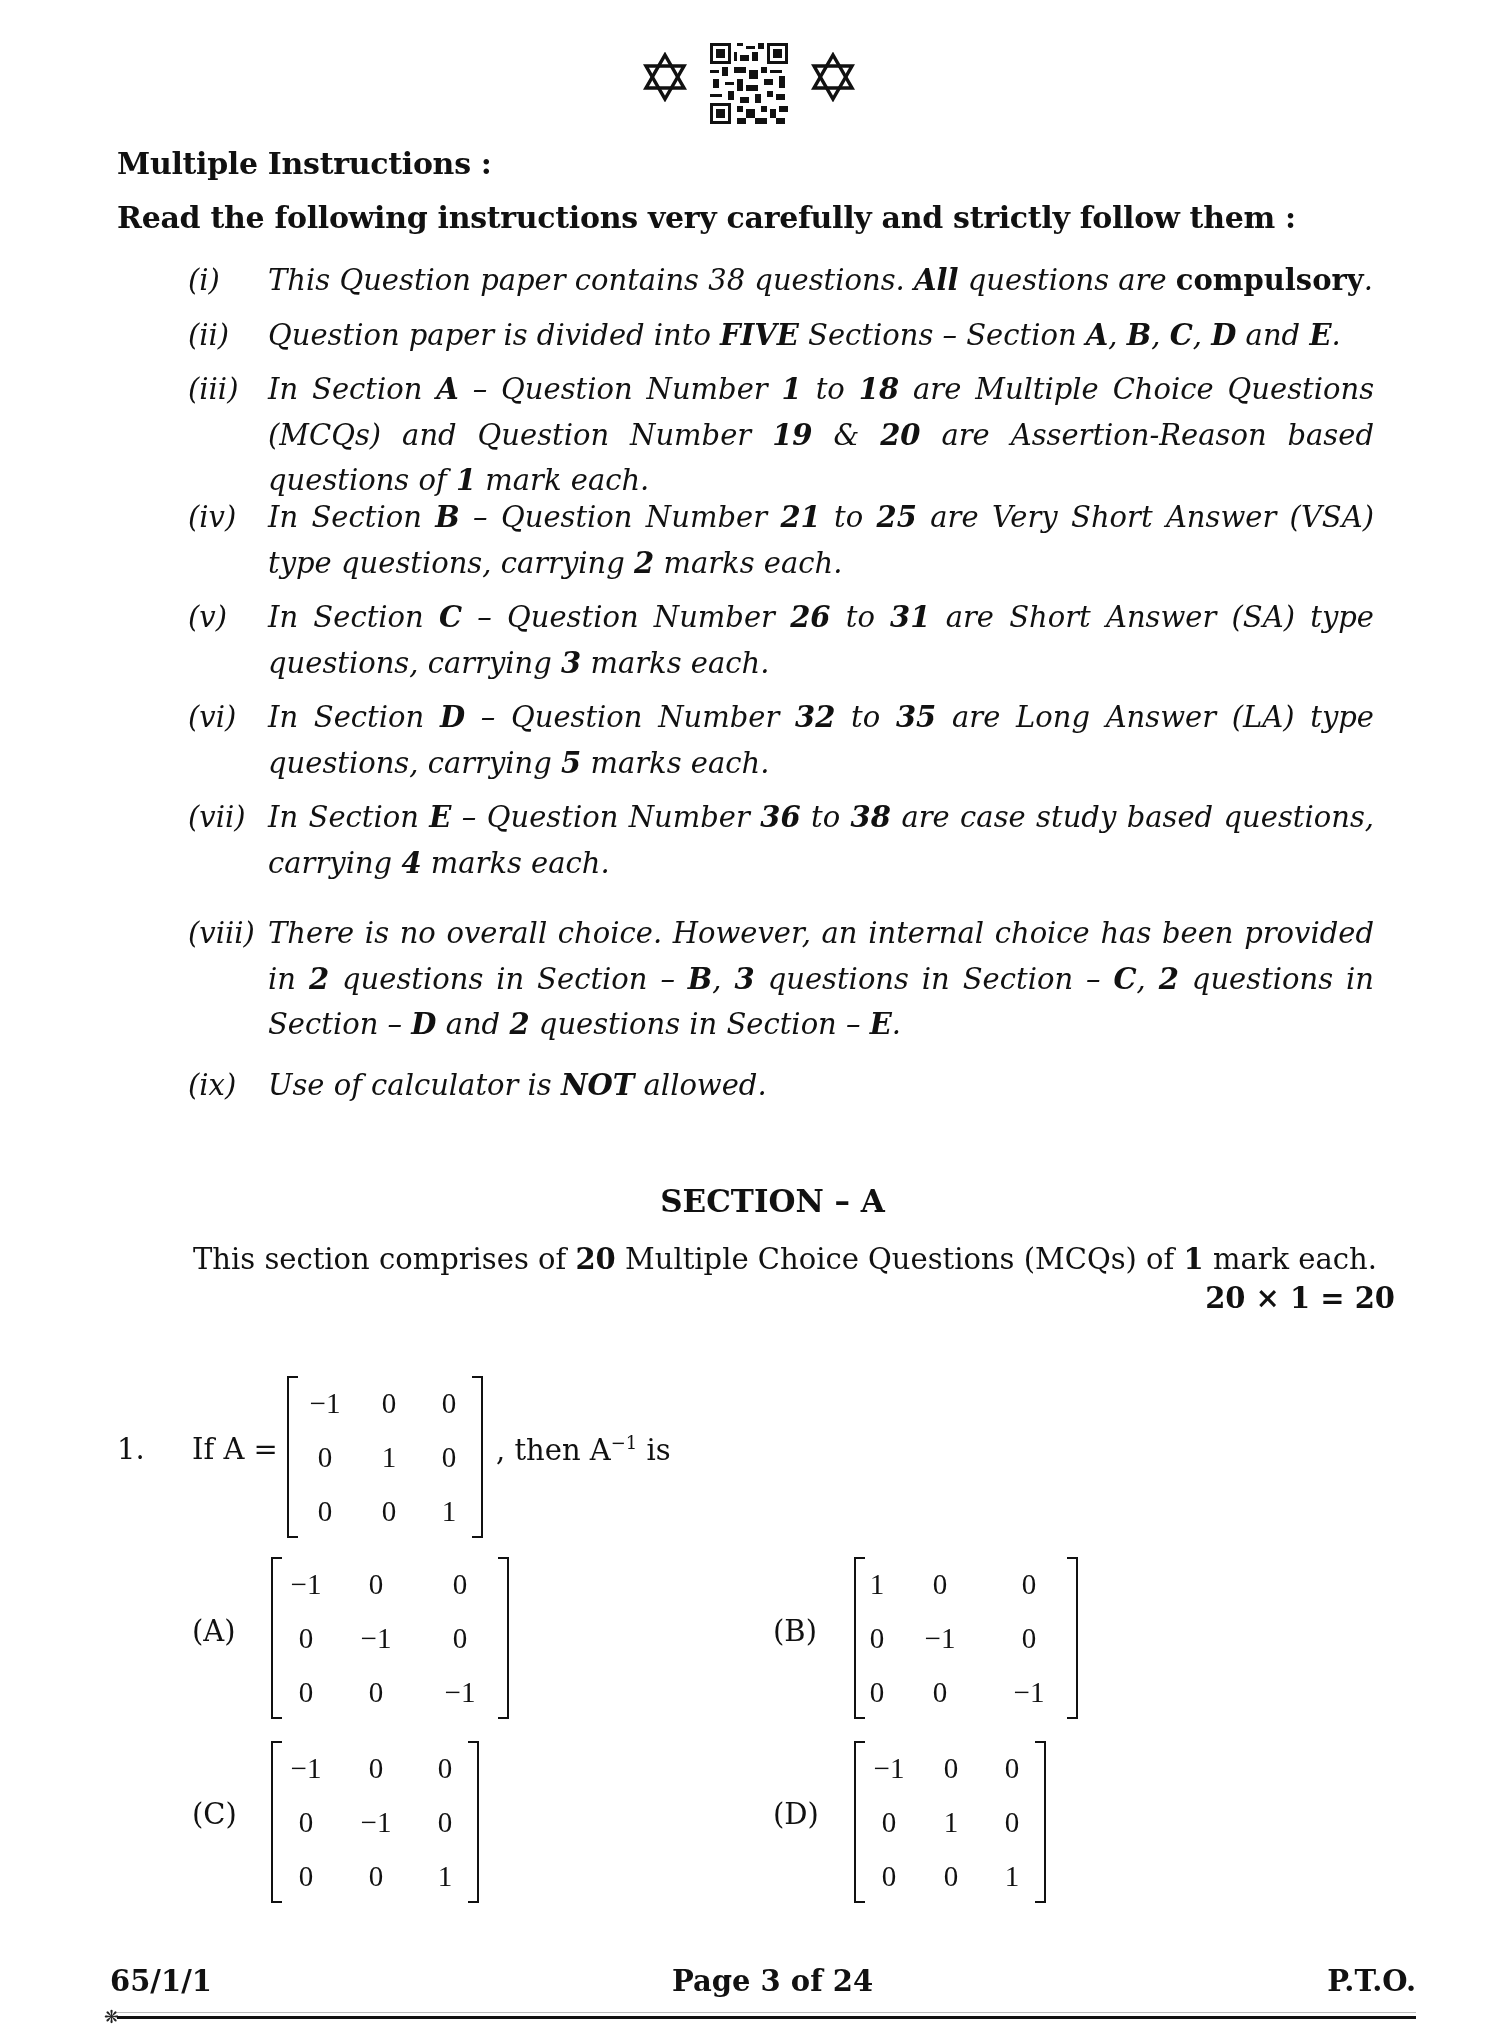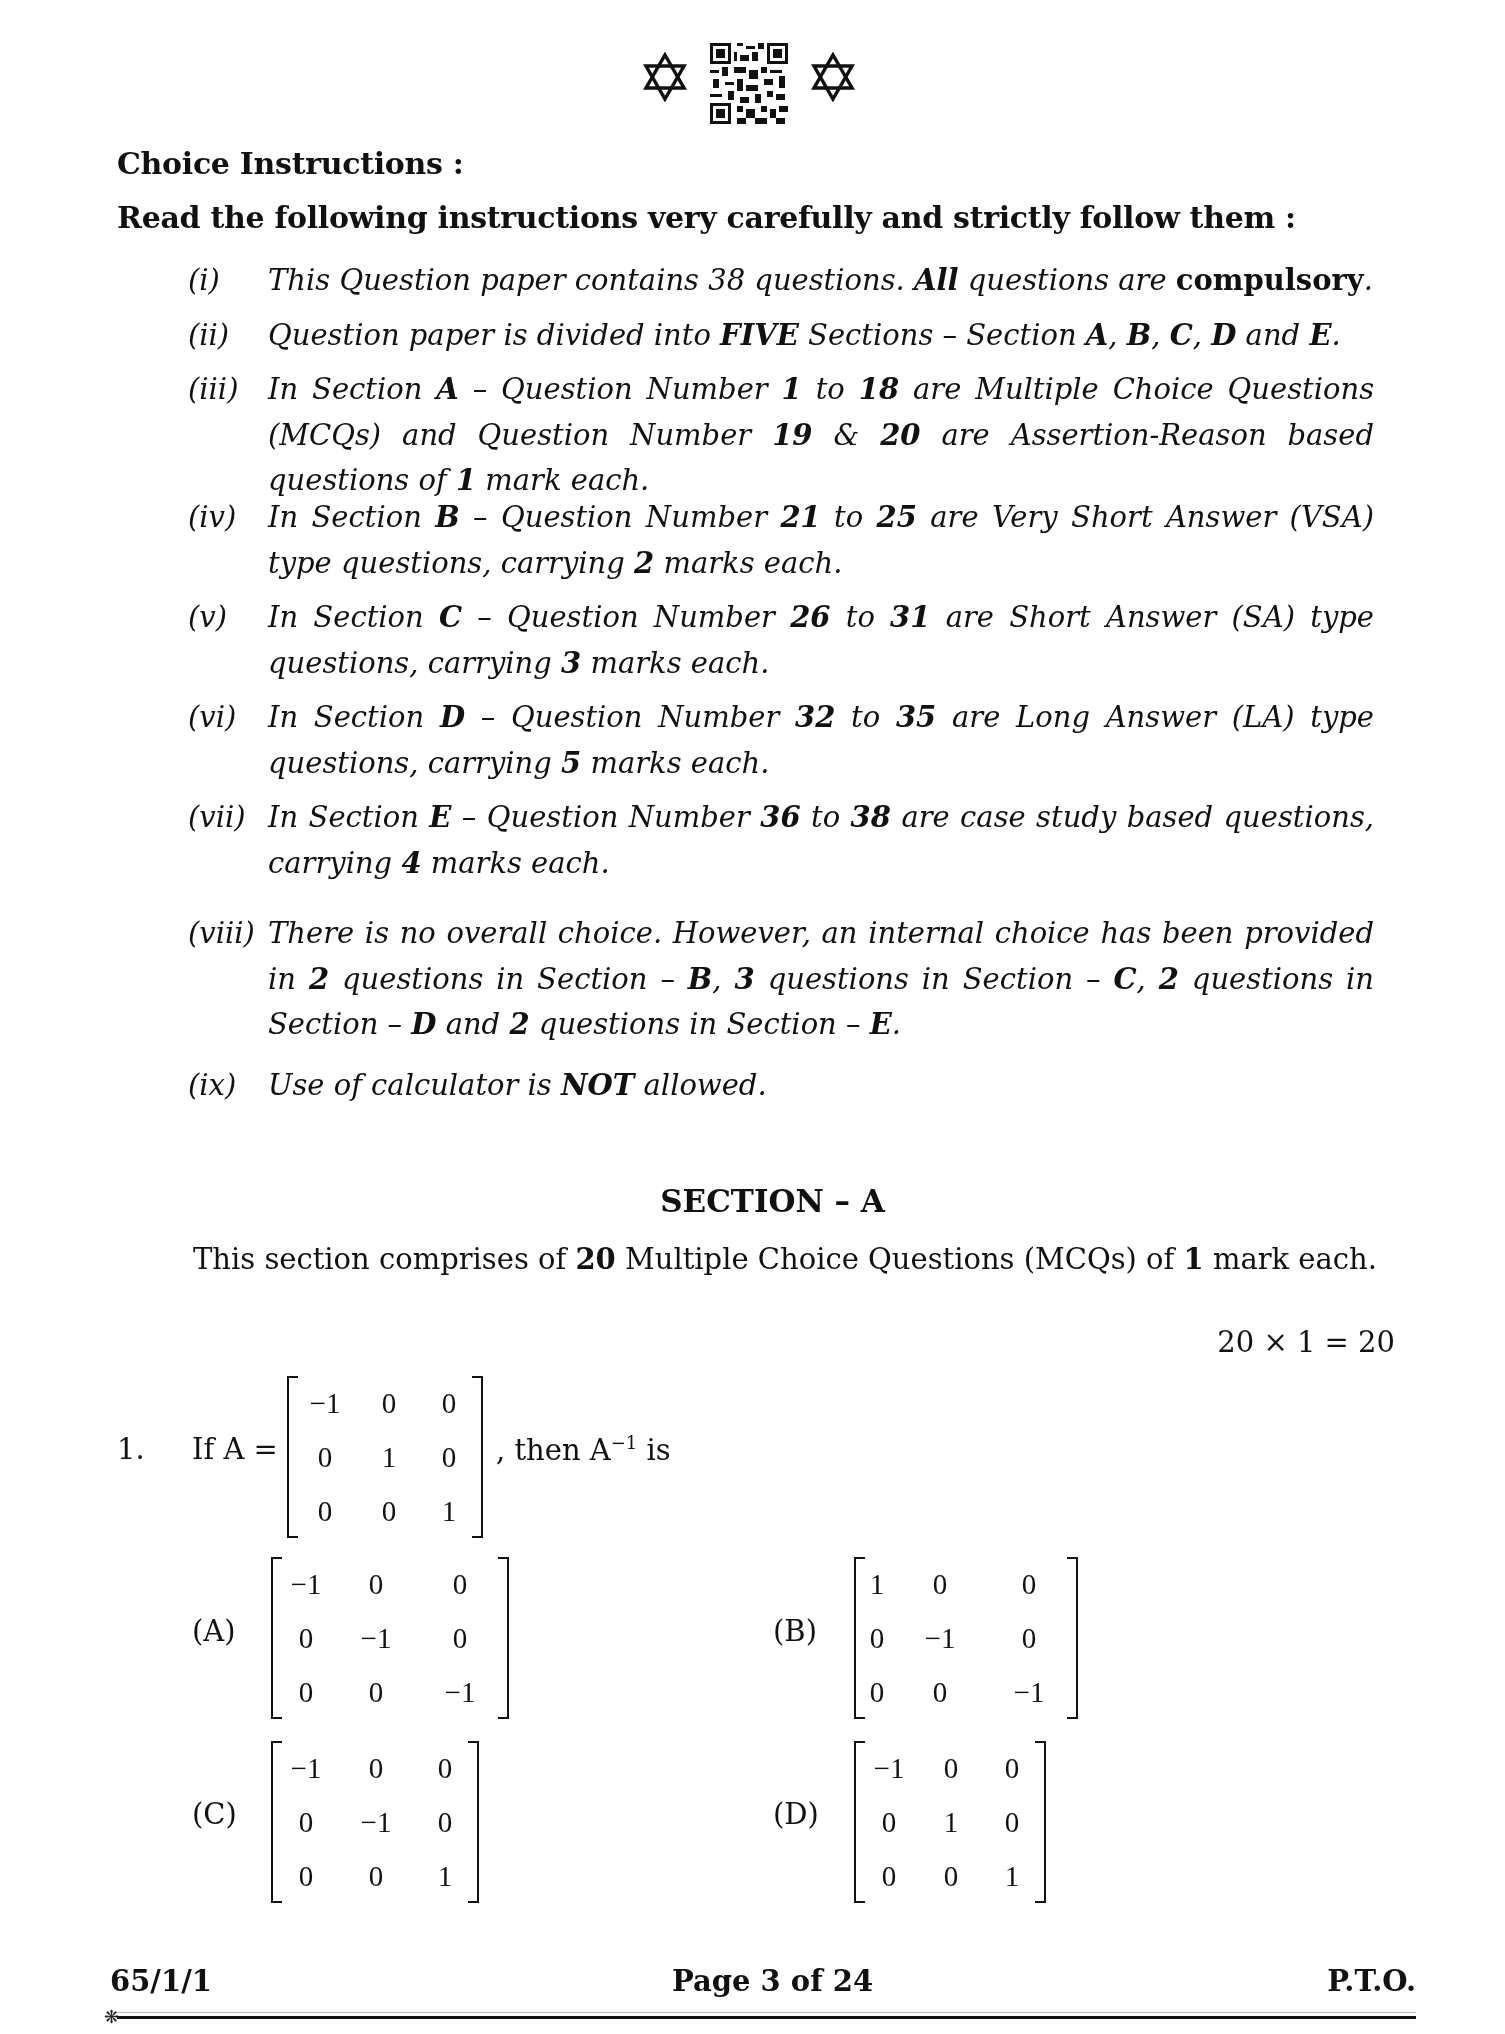--- a/index.html
+++ b/index.html
@@ -15,21 +15,21 @@
   .h2 { left:117px; top:200px; font-size:30px; font-weight:bold; letter-spacing:-0.3px;text-align:center; }
 
   .instr { position:absolute; left:188px; width:1186px; font-size:29px; font-style:italic;
            line-height:45.5px; }
   .instr .num { position:absolute; left:0; top:0; width:80px; }
   .instr .txt { margin-left:80px; text-align:justify; text-align-last:left; }
   .instr .txt b { font-weight:bold;margin-top:42px; }
 
   .sec-title { left:0; width:1545px; text-align:center; top:1183px; font-size:31px; font-weight:bold; }
   .sec-desc { left:193px; width:1200px; top:1237px; font-size:29px; line-height:44px; }
-  .sec-marks { right:110px; top:1281px; font-size:29px; font-weight:normal;margin-top:44px; }
+  .sec-marks { right:110px; top:1281px; font-size:29px; font-weight:bold; }
 
   .qnum { left:117px; top:1432px; font-size:29px; }
   .qtext { font-size:29px; }
 
   .matrix { position:absolute; display:grid; grid-template-columns:repeat(3, auto);
             font-size:29px; font-family:"Liberation Serif","DejaVu Serif",serif; }
   .matrix .cell { text-align:center; height:54px; line-height:54px; }
   .bracket { position:absolute; top:0; bottom:0; width:9px; border-top:2px solid #111;
              border-bottom:2px solid #111; }
   .bracket.l { left:-6px; border-left:2px solid #111; }
@@ -92,21 +92,21 @@
       <rect x="9" y="25" width="3" height="2"></rect>
     <rect x="15" y="25" width="4" height="2"></rect>
       <rect x="22" y="25" width="3" height="2"></rect>
   </g>
 </svg>
 <svg class="star" style="left:811px" viewBox="0 0 44 50">
   <polygon points="22,3 41,36 3,36" fill="none" stroke="#111" stroke-width="3.5"></polygon>
   <polygon points="22,47 41,14 3,14" fill="none" stroke="#111" stroke-width="3.5"></polygon>
 </svg>
 
-<div class="abs h1">Choice Instructions :</div>
+<div class="abs h1">Multiple Instructions :</div>
 <div class="abs h2">Read the following instructions very carefully and strictly follow them :</div>
 
 <div id="instr-list">
     <div class="instr" style="top: 258px;">
       <span class="num">(i)</span>
       <div class="txt">This Question paper contains 38 questions. <b>All</b> questions are <b style="font-style:normal">compulsory</b>.</div>
     </div>
     <div class="instr" style="top: 313px;">
       <span class="num">(ii)</span>
       <div class="txt">Question paper is divided into <b>FIVE</b> Sections – Section <b>A</b>, <b>B</b>, <b>C</b>, <b>D</b> and <b>E</b>.</div>

